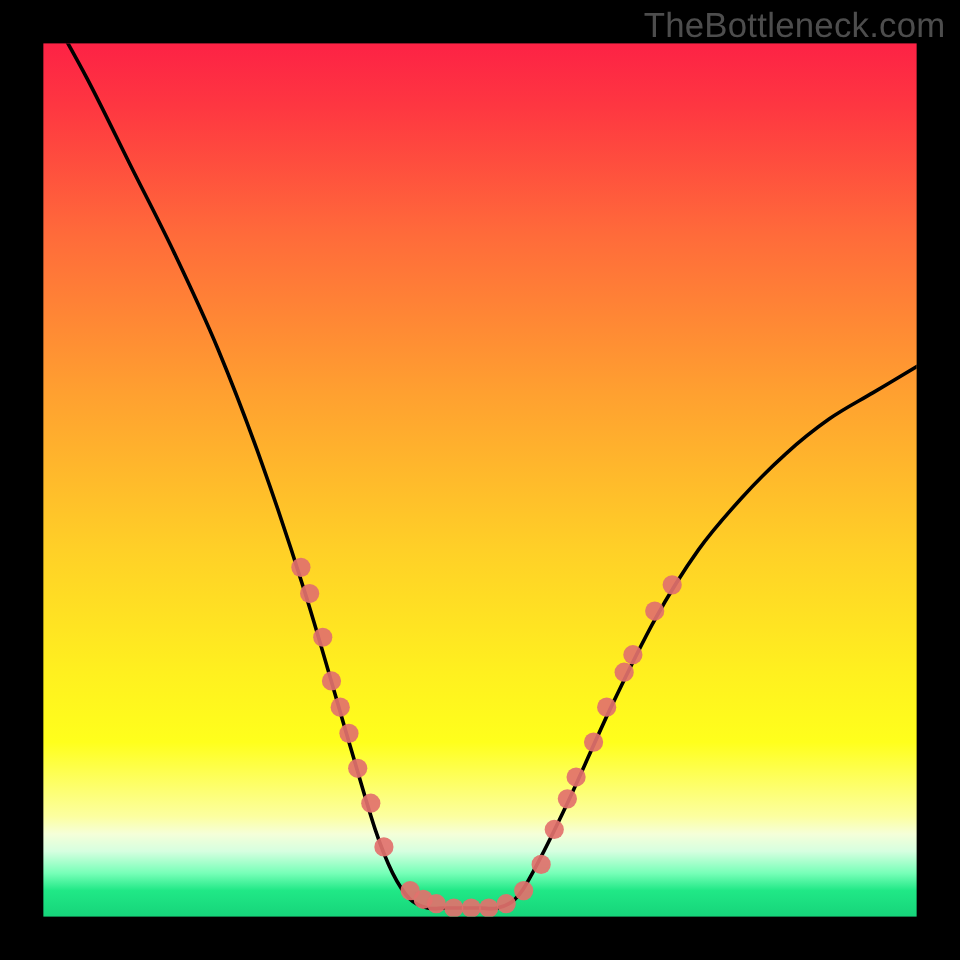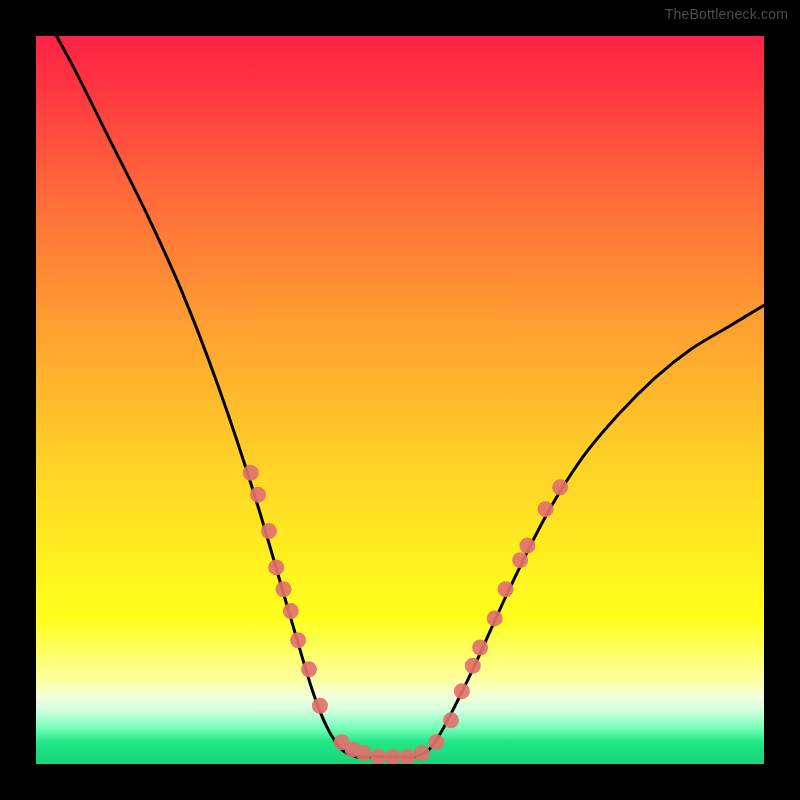--- a/index.html
+++ b/index.html
@@ -48,21 +48,21 @@
     position: absolute;
     inset: 0;
     width: 100%;
     height: 100%;
   }
   .watermark {
     position: absolute;
     top: 6px;
     right: 12px;
     color: #4d4d4d;
-    font-size: 14px;
+    font-size: 29px;
     font-weight: 500;
     letter-spacing: 0.2px;
     user-select: none;
   }
 </style>
 </head>
 <body>
 
 <div class="frame">
   <div class="plot-area">

